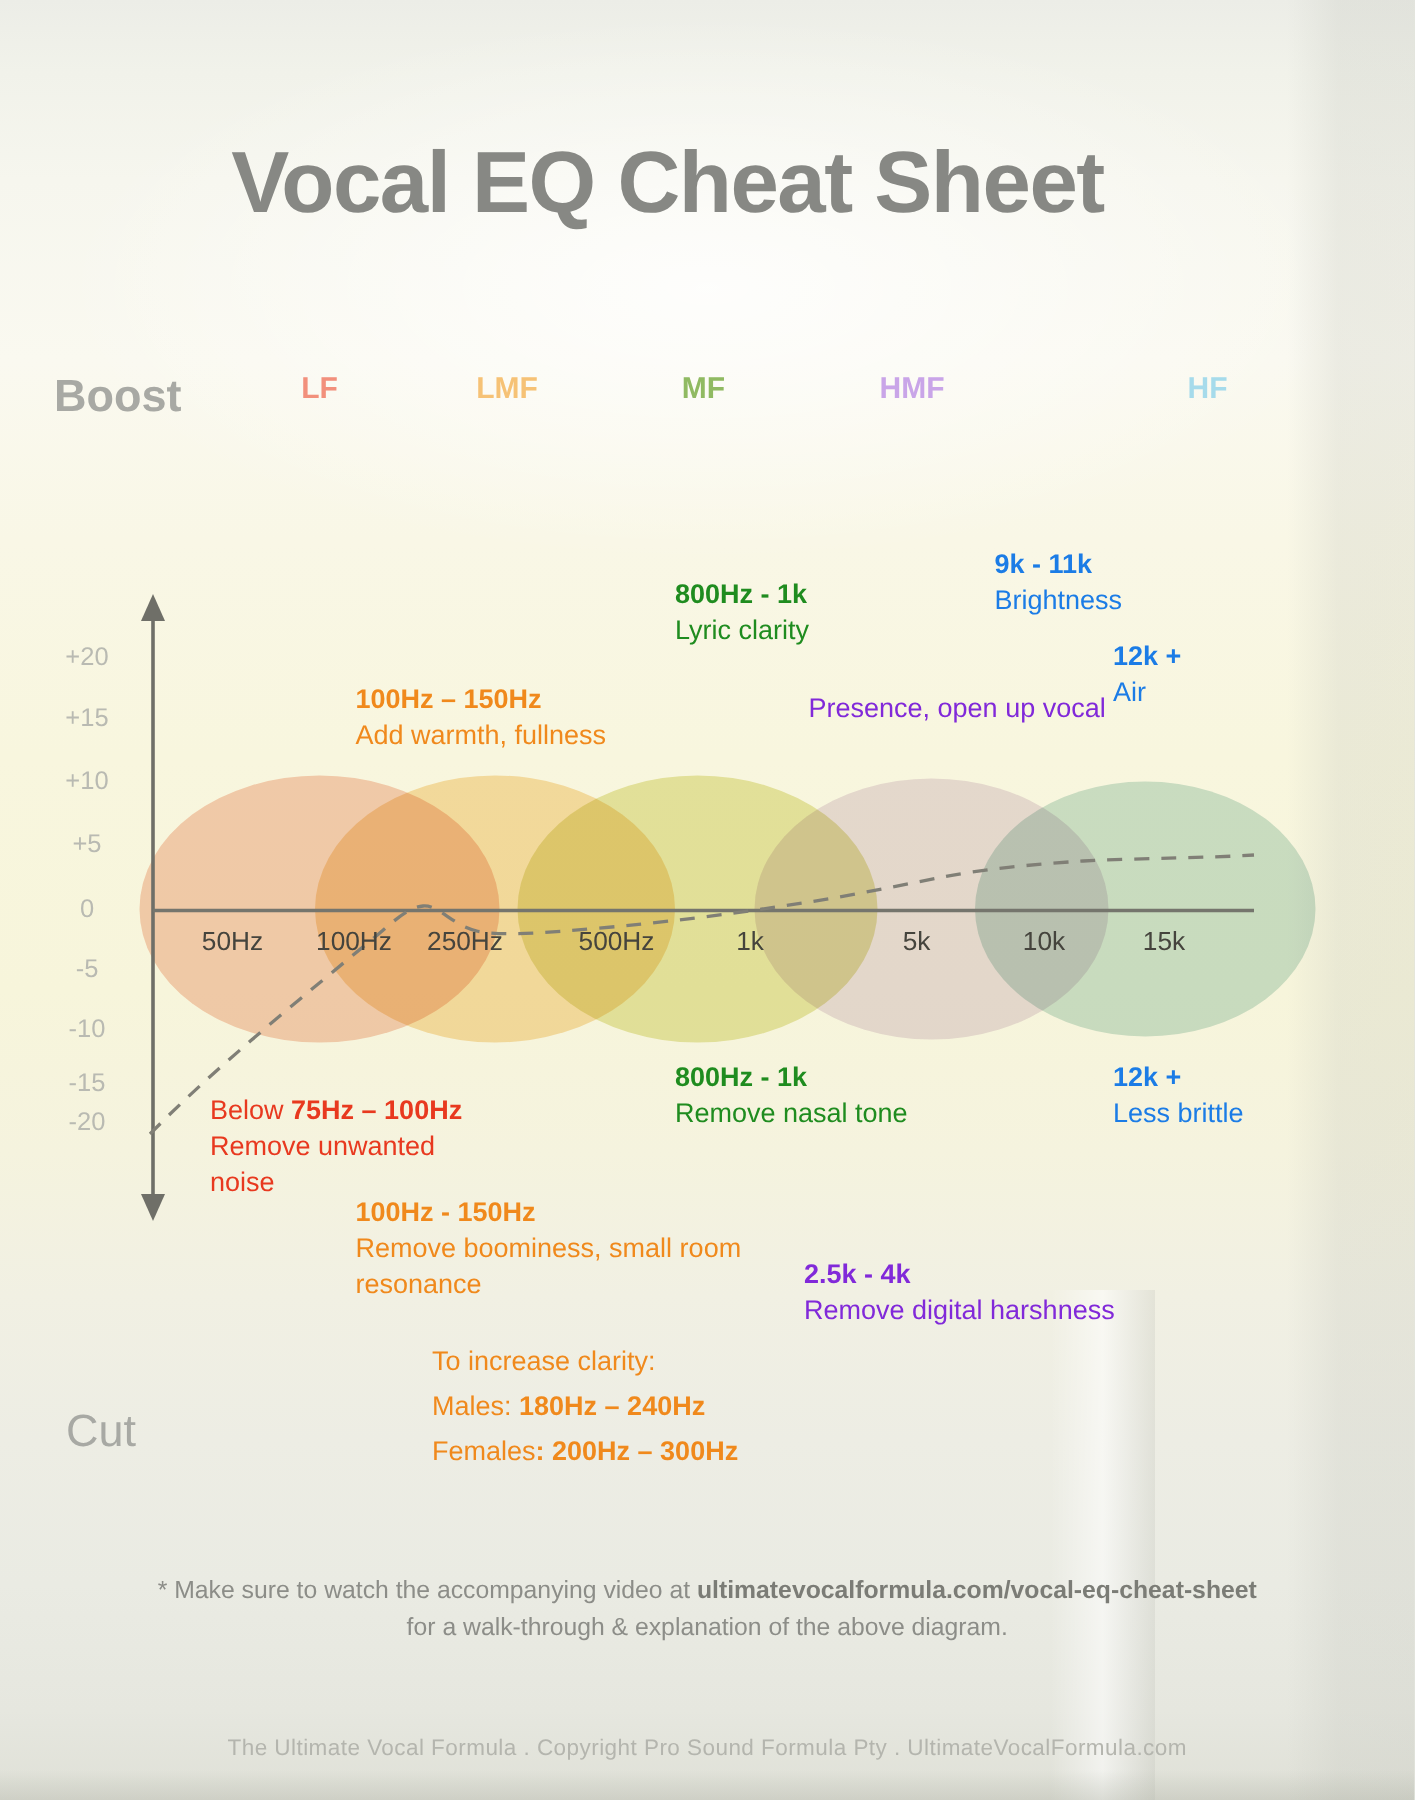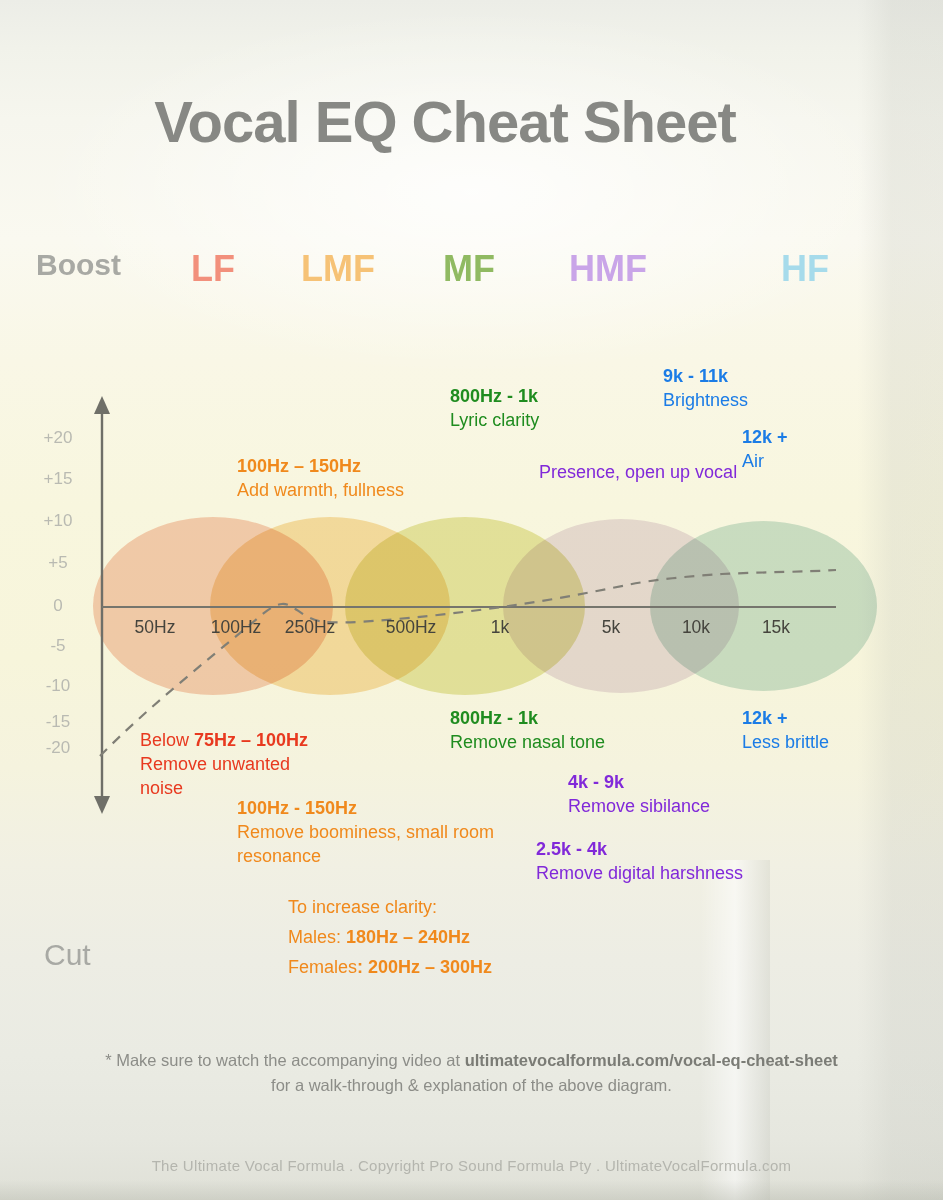--- a/index.html
+++ b/index.html
@@ -17,21 +17,21 @@
   .bgstripe{position:absolute;pointer-events:none;}
   #stripe-right{left:858px;top:0;width:85px;height:1200px;
     background:linear-gradient(90deg, rgba(198,200,192,0) 0%, rgba(198,200,192,0.28) 40%, rgba(188,190,182,0.22) 100%);}
   #stripe-mid{left:700px;top:860px;width:70px;height:340px;background:linear-gradient(90deg,rgba(255,255,255,0) 0%,rgba(255,255,255,0.55) 50%,rgba(186,188,180,0.25) 100%);}
   #stripe-low{left:0;top:1180px;width:943px;height:20px;background:linear-gradient(180deg,rgba(190,192,182,0) 0%,rgba(175,178,166,0.35) 100%);}
 
   #page-title{position:absolute;left:0;top:88px;width:890px;text-align:center;
     font-size:58px;font-weight:bold;letter-spacing:-1px;color:var(--c-title_gray,#878884);}
 
   .band-label{position:absolute;top:248px;transform:translateX(-50%);
-    font-size:36px;font-weight:bold;}
+    font-size:20px;font-weight:bold;}
   #boost-label{position:absolute;left:36px;top:248px;font-size:30px;font-weight:bold;color:var(--c-label_gray,#a8a9a4);}
   #cut-label{position:absolute;left:44px;top:938px;font-size:30px;font-weight:normal;color:var(--c-label_gray,#a8a9a4);}
   #band-lf{left:213px;color:var(--c-band_lf,#f2907c);}
   #band-lmf{left:338px;color:var(--c-band_lmf,#f6c276);}
   #band-mf{left:469px;color:var(--c-band_mf,#90ba62);}
   #band-hmf{left:608px;color:var(--c-band_hmf,#c9a5e8);}
   #band-hf{left:757px;color:var(--c-band_hf,#a6dbeb);margin-left:48px;}
 
   
   .ell{position:absolute;border-radius:50%;mix-blend-mode:multiply;opacity:.9;}
@@ -163,24 +163,20 @@
     <span class="desc">Remove unwanted noise</span>
   </div>
   <div id="ann-cut-mf" class="ann green">
     <span class="rng">800Hz - 1k</span>
     <span class="desc">Remove nasal tone</span>
   </div>
   <div id="ann-cut-hf" class="ann blue">
     <span class="rng">12k +</span>
     <span class="desc">Less brittle</span>
   </div>
-  <div id="ann-cut-sibilance" class="ann purple">
-    <span class="rng">4k - 9k</span>
-    <span class="desc">Remove sibilance</span>
-  </div>
   <div id="ann-cut-lmf" class="ann orange">
     <span class="rng">100Hz - 150Hz</span>
     <span class="desc">Remove boominess, small room resonance</span>
   </div>
   <div id="ann-cut-harshness" class="ann purple">
     <span class="rng">2.5k - 4k</span>
     <span class="desc">Remove digital harshness</span>
   </div>
 
   <div id="clarity">

